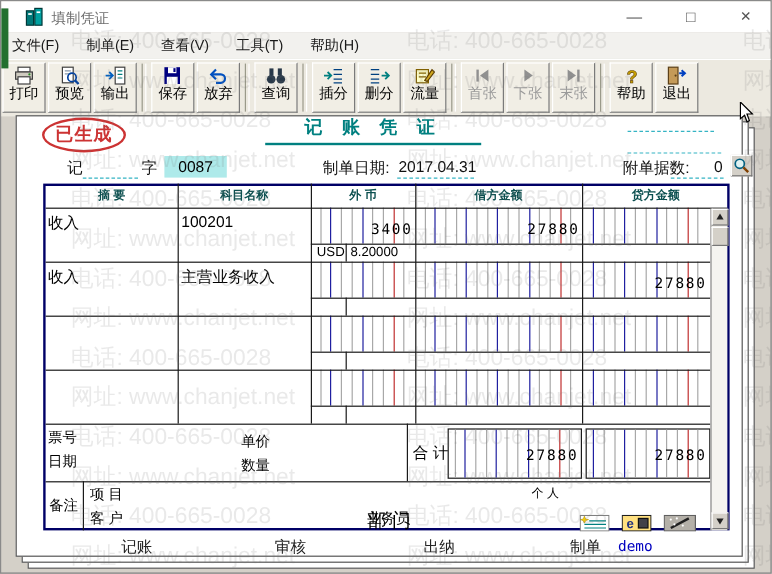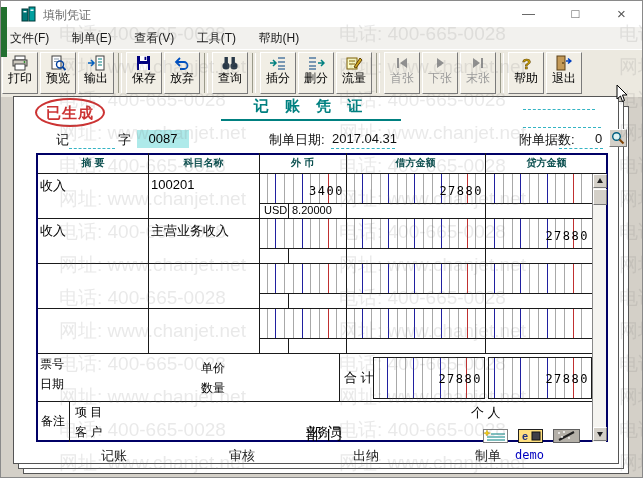--- a/index.html
+++ b/index.html
@@ -498,21 +498,21 @@
       <div class="rl" style="right: 87px; background: rgb(168, 168, 168);"></div>
       <div class="rl" style="right: 95.7px; background: rgb(32, 32, 160);"></div>
     </div>
 
   <span class="abs cellt" style="left:40px;top:412px;font-size:12px">备注</span>
   <div class="abs vline" style="left:68px;top:400px;height:41px"></div>
   <span class="abs cellt" style="left:74px;top:403px;font-size:12px">项 目</span>
   <span class="abs cellt" style="left:74px;top:423px;font-size:12px">客 户</span>
   <span class="abs cellt" style="left:305px;top:423px;font-size:16px">部 门</span>
   <span class="abs cellt" style="left:305px;top:423px;font-size:12px">业务员</span>
-  <span class="abs cellt" style="left:470px;top:403px;font-size:13px">个 人</span>
+  <span class="abs cellt" style="left:442px;top:403px;font-size:10px">个 人</span>
   <div class="abs icbtn" style="left:482px;top:428px">
     <svg width="25" height="14" viewBox="0 0 25 14">
       <rect x="0.5" y="0.5" width="24" height="13" fill="#fff" stroke="#808080"></rect>
       <polygon points="4,1 5,3.5 7.5,4 5,5 4,7 3,5 0.8,4 3,3.5" fill="#ffd400" stroke="#a08000" stroke-width="0.4"></polygon>
       <line x1="8" y1="5" x2="22" y2="5" stroke="#008080"></line>
         <line x1="4" y1="8" x2="22" y2="8" stroke="#008080"></line>
       <line x1="4" y1="11" x2="22" y2="11" stroke="#008080"></line>
       </svg></div>
   <div class="abs icbtn" style="left:517px;top:428px">
     <svg width="25" height="14" viewBox="0 0 25 14">

